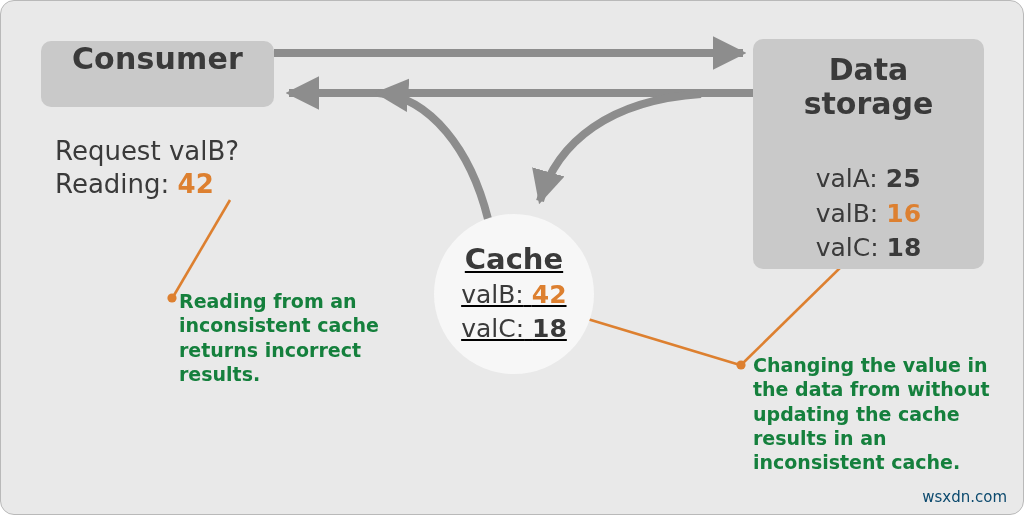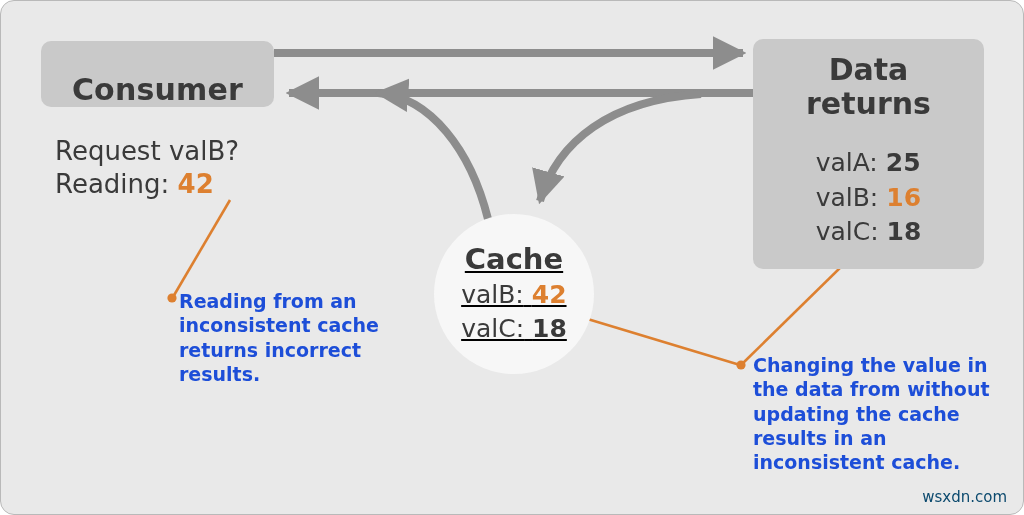--- a/index.html
+++ b/index.html
@@ -7,41 +7,41 @@
   #frame{
     position:relative;width:1024px;height:515px;box-sizing:border-box;
     background:#e9e9e9;border:1px solid #b9b9b9;border-radius:14px;overflow:hidden;
   }
   #svg-layer{position:absolute;left:0;top:0;width:1024px;height:515px;}
 
   .node-box{
     position:absolute;background:#c9c9c9;border-radius:10px;
     display:flex;flex-direction:column;align-items:center;
   }
-  #consumer-box{left:40px;top:40px;width:233px;height:66px;justify-content:flex-end;}
+  #consumer-box{left:40px;top:40px;width:233px;height:66px;justify-content:flex-start;}
   #consumer-title{font-size:30px;font-weight:bold;color:#3a3a3a;letter-spacing:.2px;}
 
   #datastore-box{left:752px;top:38px;width:231px;height:230px;padding-top:14px;box-sizing:border-box;gap:22px;}
   #datastore-title{font-size:30px;font-weight:bold;color:#3a3a3a;line-height:1.12;text-align:center;}
-  #datastore-values{margin-top:4px;font-size:25px;color:#3a3a3a;line-height:1.38;text-align:left;}
+  #datastore-values{margin-top:20px;font-size:25px;color:#3a3a3a;line-height:1.38;text-align:left;}
   .kv-key{font-weight:normal;}
   .kv-val{font-weight:bold;}
   .kv-val.hl{color:#dd8030;}
 
   #cache-circle{
     position:absolute;left:433px;top:213px;width:160px;height:160px;border-radius:50%;
     background:#f7f7f7;display:flex;flex-direction:column;align-items:center;justify-content:center;text-decoration:underline;
   }
   #cache-title{font-size:29px;font-weight:bold;color:#3a3a3a;margin-bottom:2px;}
   #cache-values{font-size:25px;color:#3a3a3a;line-height:1.38;text-align:left;}
 
   #consumer-request{position:absolute;left:54px;top:134px;font-size:26px;color:#3a3a3a;line-height:1.28;}
   #consumer-request .resp-val{color:#dd8030;font-weight:bold;}
 
-  .note{position:absolute;color:#1d4ed8;font-weight:bold;font-size:19px;line-height:1.28;}
+  .note{position:absolute;color:#15803d;font-weight:bold;font-size:19px;line-height:1.28;}
   #note-left{left:178px;top:288px;width:215px;}
   #note-right{left:752px;top:352px;width:250px;}
 
   #watermark{position:absolute;right:16px;bottom:8px;font-size:15px;color:#0c4a6e;}
 </style>
 </head>
 <body>
 
 <div id="frame">
 
@@ -83,21 +83,21 @@
     <div>Request valB?</div>
     <div>
       <span>Reading:</span>
       <span class="resp-val">42</span>
     </div>
   </div>
 
   <div class="node-box" id="datastore-box">
     <div id="datastore-title">
       <div>Data</div>
-      <div>returns</div>
+      <div>storage</div>
     </div>
     <div id="datastore-values">
       <div>
         <span class="kv-key">valA:</span>
         <span class="kv-val">25</span>
       </div>
       <div>
         <span class="kv-key">valB:</span>
         <span class="kv-val hl">16</span>
       </div>

